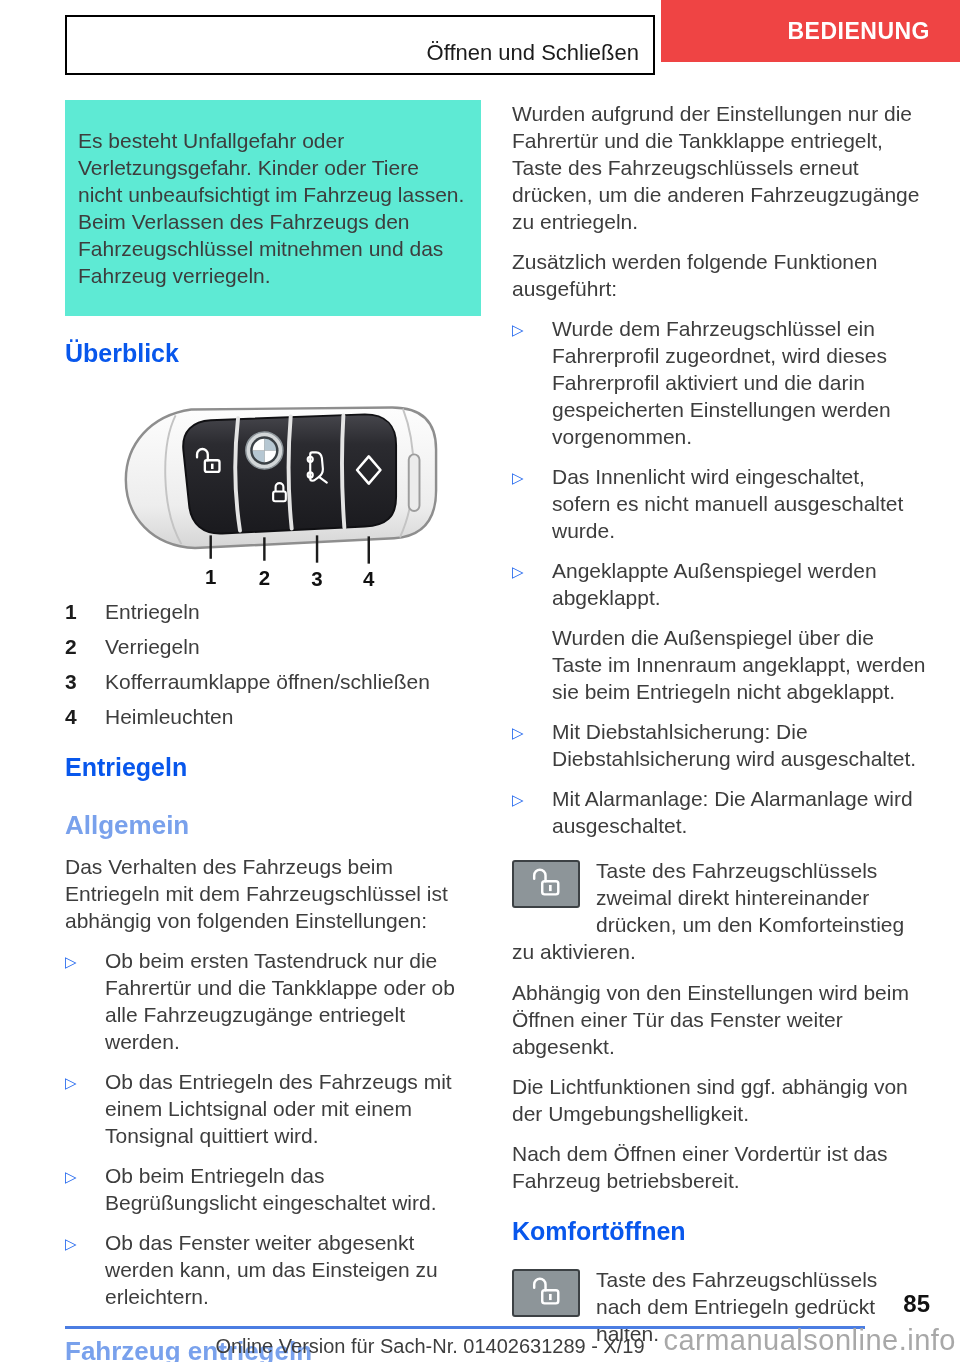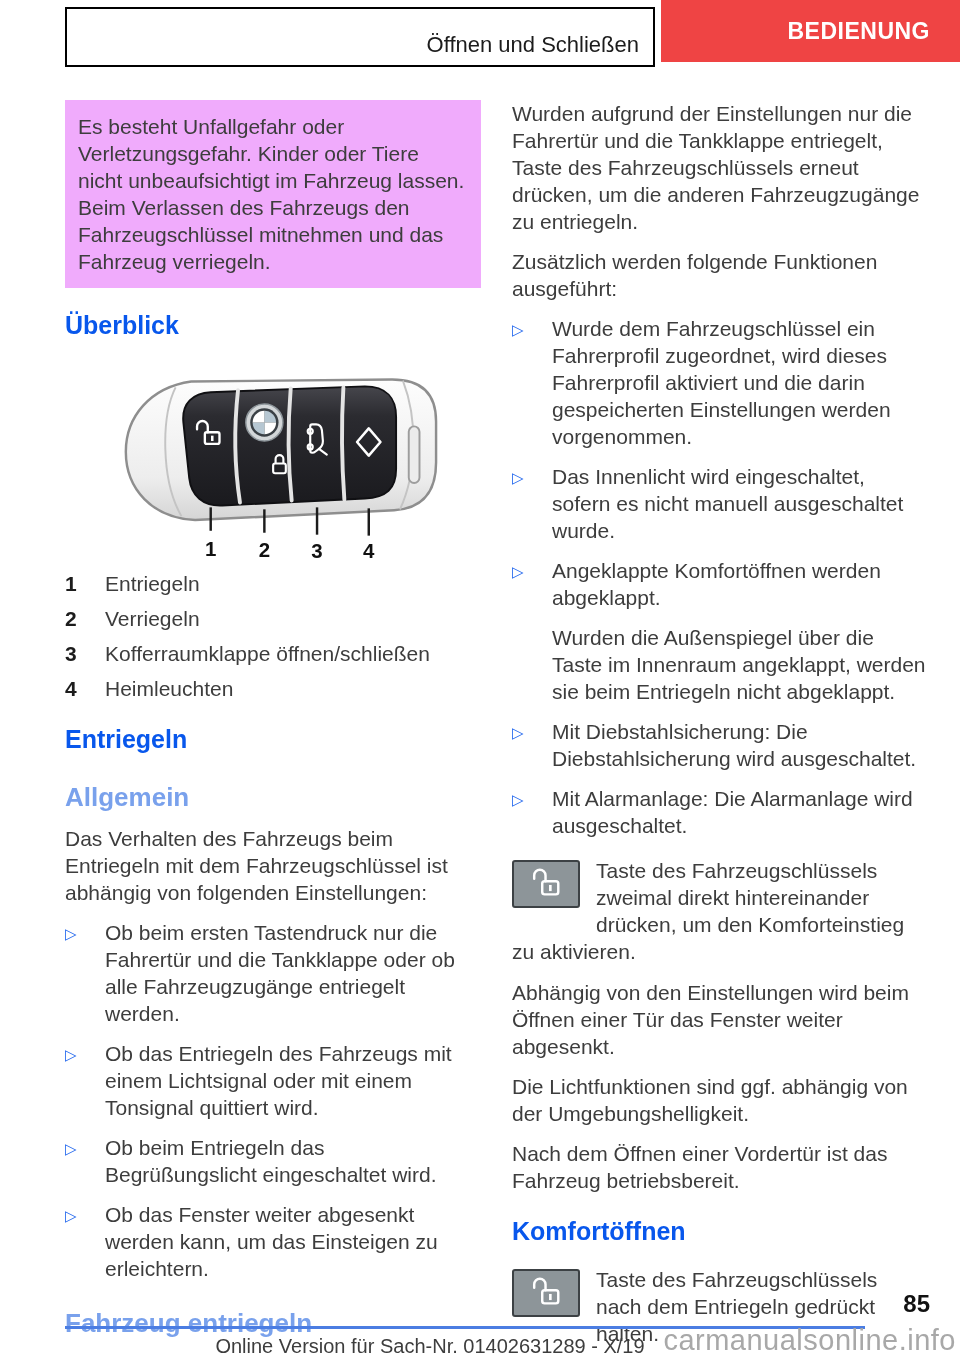--- a/index.html
+++ b/index.html
@@ -4,36 +4,36 @@
 <style>
   html,body{margin:0;padding:0;}
   body{
     width:960px;height:1362px;position:relative;overflow:hidden;
     background:#ffffff;color:#3d3d3d;
     font-family:"Liberation Sans", sans-serif;
     font-size:21px;line-height:27px;
   }
   
   .header-box{
-    position:absolute;left:65px;top:7px;width:590px;height:60px;
+    position:absolute;left:65px;top:15px;width:590px;height:60px;
     border:2px solid #000;box-sizing:border-box;
     display:flex;align-items:flex-end;justify-content:flex-end;
     padding:0 14px 7px 0;font-size:22px;color:#1c1c1c;
   }
   .header-badge{
     position:absolute;left:661px;top:0;right:0;height:62px;
     background:#ef4444;color:#fff;font-weight:bold;font-size:23px;
     display:flex;align-items:center;justify-content:flex-end;
     padding-right:30px;box-sizing:border-box;letter-spacing:.5px;
   }
   
   .col{position:absolute;top:100px;}
   .col-left{left:65px;width:416px;}
   .col-right{left:512px;width:416px;}
-  .warning{background:#f0abfc;padding:13px 13px;}
+  .warning{background:#5eead4;padding:27px 13px;}
   h1.section{font-size:25px;line-height:34px;font-weight:bold;color:#0857ec;margin:20px 0 10px;}
   h2.sub{font-size:26px;line-height:30px;font-weight:bold;color:#79a1ec;margin:26px 0 8px;}
   p.body{margin:13px 0;}
   
   .fob-figure{margin:20px 0 6px 48px;width:332px;}
   .fob-figure svg{display:block;width:332px;height:200px;}
   
   .legend-row{display:flex;margin:8px 0;}
   .legend-num{font-weight:bold;color:#1c1c1c;width:40px;flex:none;}
   
@@ -198,21 +198,21 @@
     <span class="tri">▷</span>
     <span class="bullet-body">Wurde dem Fahrzeugschlüssel ein Fahrerprofil zugeordnet, wird dieses Fahrerprofil aktiviert und die darin gespeicherten Einstellungen werden vorgenommen.</span>
   </div>
   <div class="bullet">
     <span class="tri">▷</span>
     <span class="bullet-body">Das Innenlicht wird eingeschaltet, sofern es nicht manuell ausgeschaltet wurde.</span>
   </div>
   <div class="bullet">
     <span class="tri">▷</span>
     <span class="bullet-body">
-      <span>Angeklappte Komfortöffnen werden abgeklappt.</span>
+      <span>Angeklappte Außenspiegel werden abgeklappt.</span>
       <span class="bullet-note" style="display:block;">Wurden die Außenspiegel über die Taste im Innenraum angeklappt, werden sie beim Entriegeln nicht abgeklappt.</span>
     </span>
   </div>
   <div class="bullet">
     <span class="tri">▷</span>
     <span class="bullet-body">Mit Diebstahlsicherung: Die Diebstahlsicherung wird ausgeschaltet.</span>
   </div>
   <div class="bullet">
     <span class="tri">▷</span>
     <span class="bullet-body">Mit Alarmanlage: Die Alarmanlage wird ausgeschaltet.</span>

